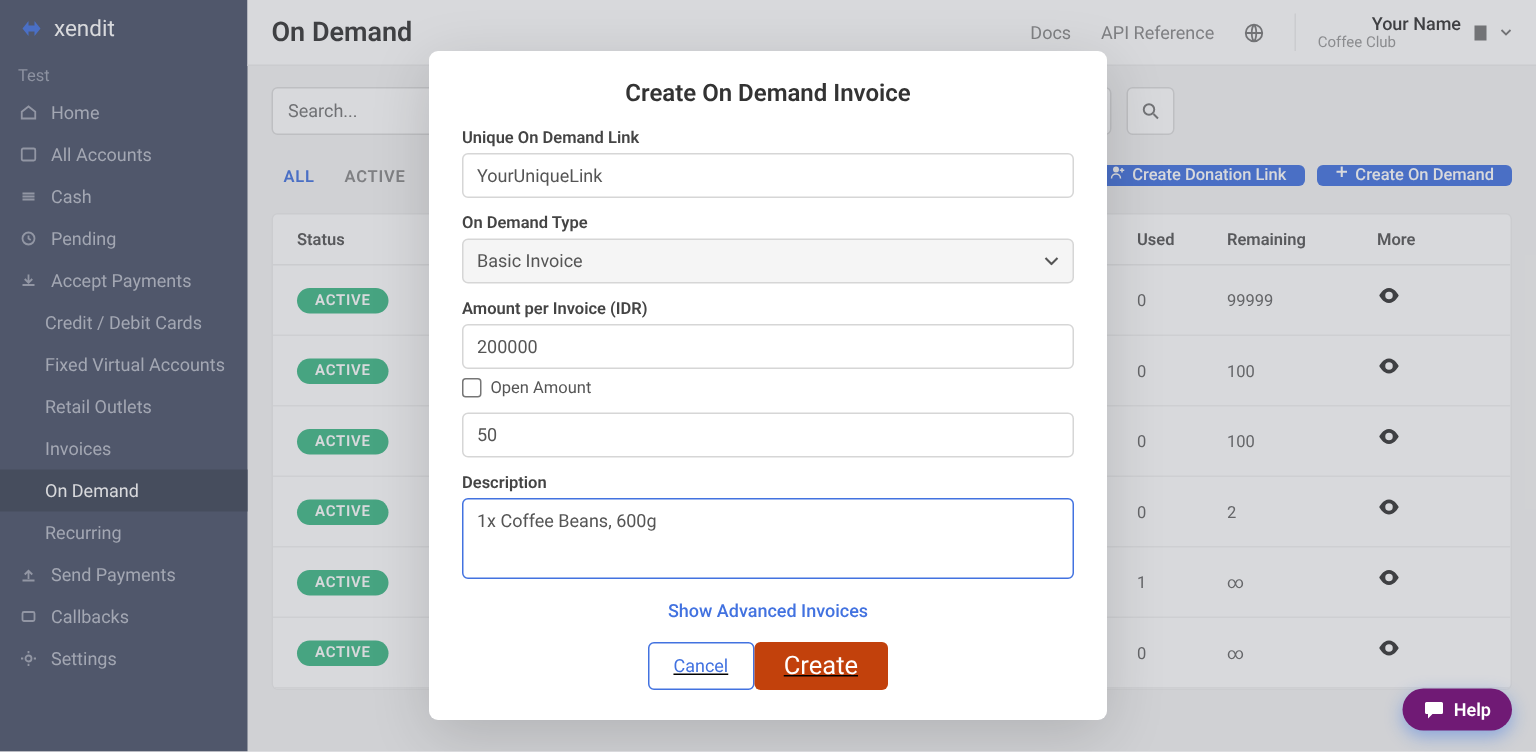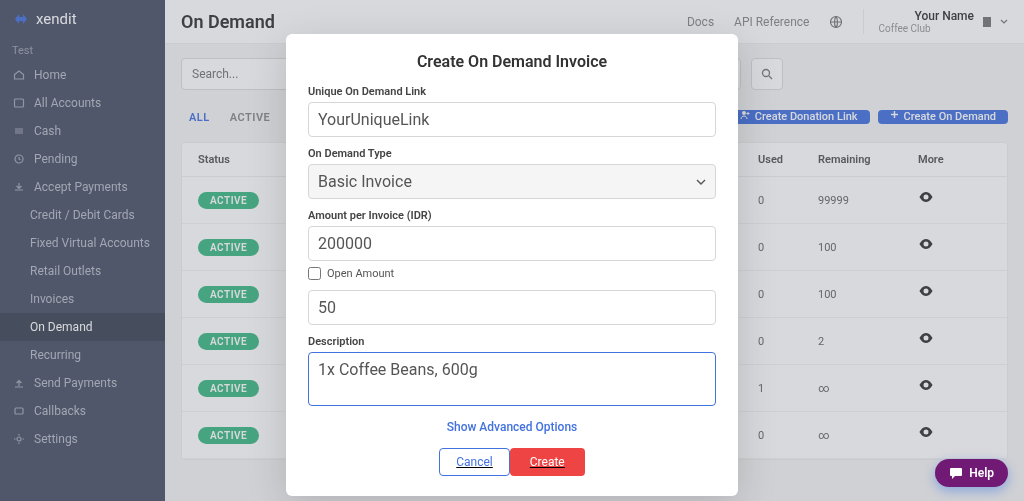--- a/index.html
+++ b/index.html
@@ -32,32 +32,32 @@
 .table { background:#fff; border:1px solid #eee; border-radius:4px; overflow:hidden; }
 .thead, .trow { display:grid; grid-template-columns:100px 110px 110px 80px 110px 50px 60px 100px 60px; align-items:center; padding:10px 16px; font-size:11px; }
 .thead { font-weight:600; color:#555; border-bottom:1px solid #eee; }
 .trow { border-bottom:1px solid #f2f2f2; color:#666; }
 .badge { display:inline-block; background:#3eb886; color:#fff; border-radius:12px; padding:3px 12px; font-size:10px; font-weight:600; letter-spacing:.5px; }
 .eye { width:18px; height:18px; }
 .overlay { position:absolute; inset:0; background:rgba(100,105,115,.25); display:flex; align-items:flex-start; justify-content:center; }
 .modal { margin-top:34px; width:452px; background:#fff; border-radius:6px; padding:18px 22px 20px; box-shadow:0 10px 40px rgba(0,0,0,.15); }
 .modal h2 { text-align:center; font-size:16px; font-weight:600; color:#333; margin-bottom:14px; }
 .field-label { font-size:11px; font-weight:600; color:#444; margin-bottom:4px; }
-.field-input, .field-select, .field-textarea { width:100%; border:1px solid #d6d6d6; border-radius:4px; padding:7px 9px; font-size:16px; color:#555; background:#fff; }
+.field-input, .field-select, .field-textarea { width:100%; border:1px solid #d6d6d6; border-radius:4px; padding:7px 9px; font-size:12px; color:#555; background:#fff; }
 .field-select { background:#f5f5f5; appearance:none; }
 .select-wrap { position:relative; }
 .select-wrap .chev { position:absolute; right:10px; top:50%; transform:translateY(-50%); pointer-events:none; }
 .field-textarea { height:54px; resize:none; border:1.5px solid #4272e0; }
 .form-group { margin-bottom:10px; }
 .checkbox-row { display:flex; align-items:center; gap:6px; margin-top:6px; font-size:11px; color:#555; }
 .checkbox-row input { width:13px; height:13px; }
 .adv-link { text-align:center; color:#4272e0; font-size:12px; font-weight:500; margin:8px 0 14px; cursor:pointer; }
 .modal-actions { display:flex; justify-content:center;text-decoration:underline; }
 .btn-outline { border:1px solid #4272e0; background:#fff; color:#4272e0; border-radius:4px; padding:6px 16px; font-size:12px; cursor:pointer; }
-.btn-primary { border:none; background:#ef4444; color:#fff; border-radius:4px; padding:6px 20px; font-size:12px; cursor:pointer; }
+.btn-primary { border:none; background:#c2410c; color:#fff; border-radius:4px; padding:6px 20px; font-size:17px; cursor:pointer; }
 .help-fab { position:absolute; right:16px; bottom:14px; background:#701a75; color:#fff; border-radius:18px; padding:7px 14px; font-size:12px; font-weight:600; display:flex; align-items:center; gap:6px; cursor:pointer; box-shadow:0 4px 12px rgba(30,99,233,.4); }
 svg { display:block; }
 </style>
 </head>
 <body>
 
 <div class="sidebar">
   <div class="brand">
     <span class="brand-logo">
       <svg width="16" height="16" viewBox="0 0 16 16">
@@ -353,21 +353,21 @@
           <span>Open Amount</span>
         </label>
     </div>
     <div class="form-group">
       <input class="field-input" value="50" style="">
     </div>
     <div class="form-group">
       <div class="field-label">Description</div>
       <textarea class="field-textarea" style="">1x Coffee Beans, 600g</textarea>
     </div>
-    <div class="adv-link">Show Advanced Options</div>
+    <div class="adv-link">Show Advanced Invoices</div>
     <div class="modal-actions">
       <button class="btn-outline">Cancel</button>
       <button class="btn-primary">Create</button>
     </div>
   </div>
 </div>
 
 <div class="help-fab">
   <span>
       <svg width="14" height="13" viewBox="0 0 14 13" fill="#fff">

